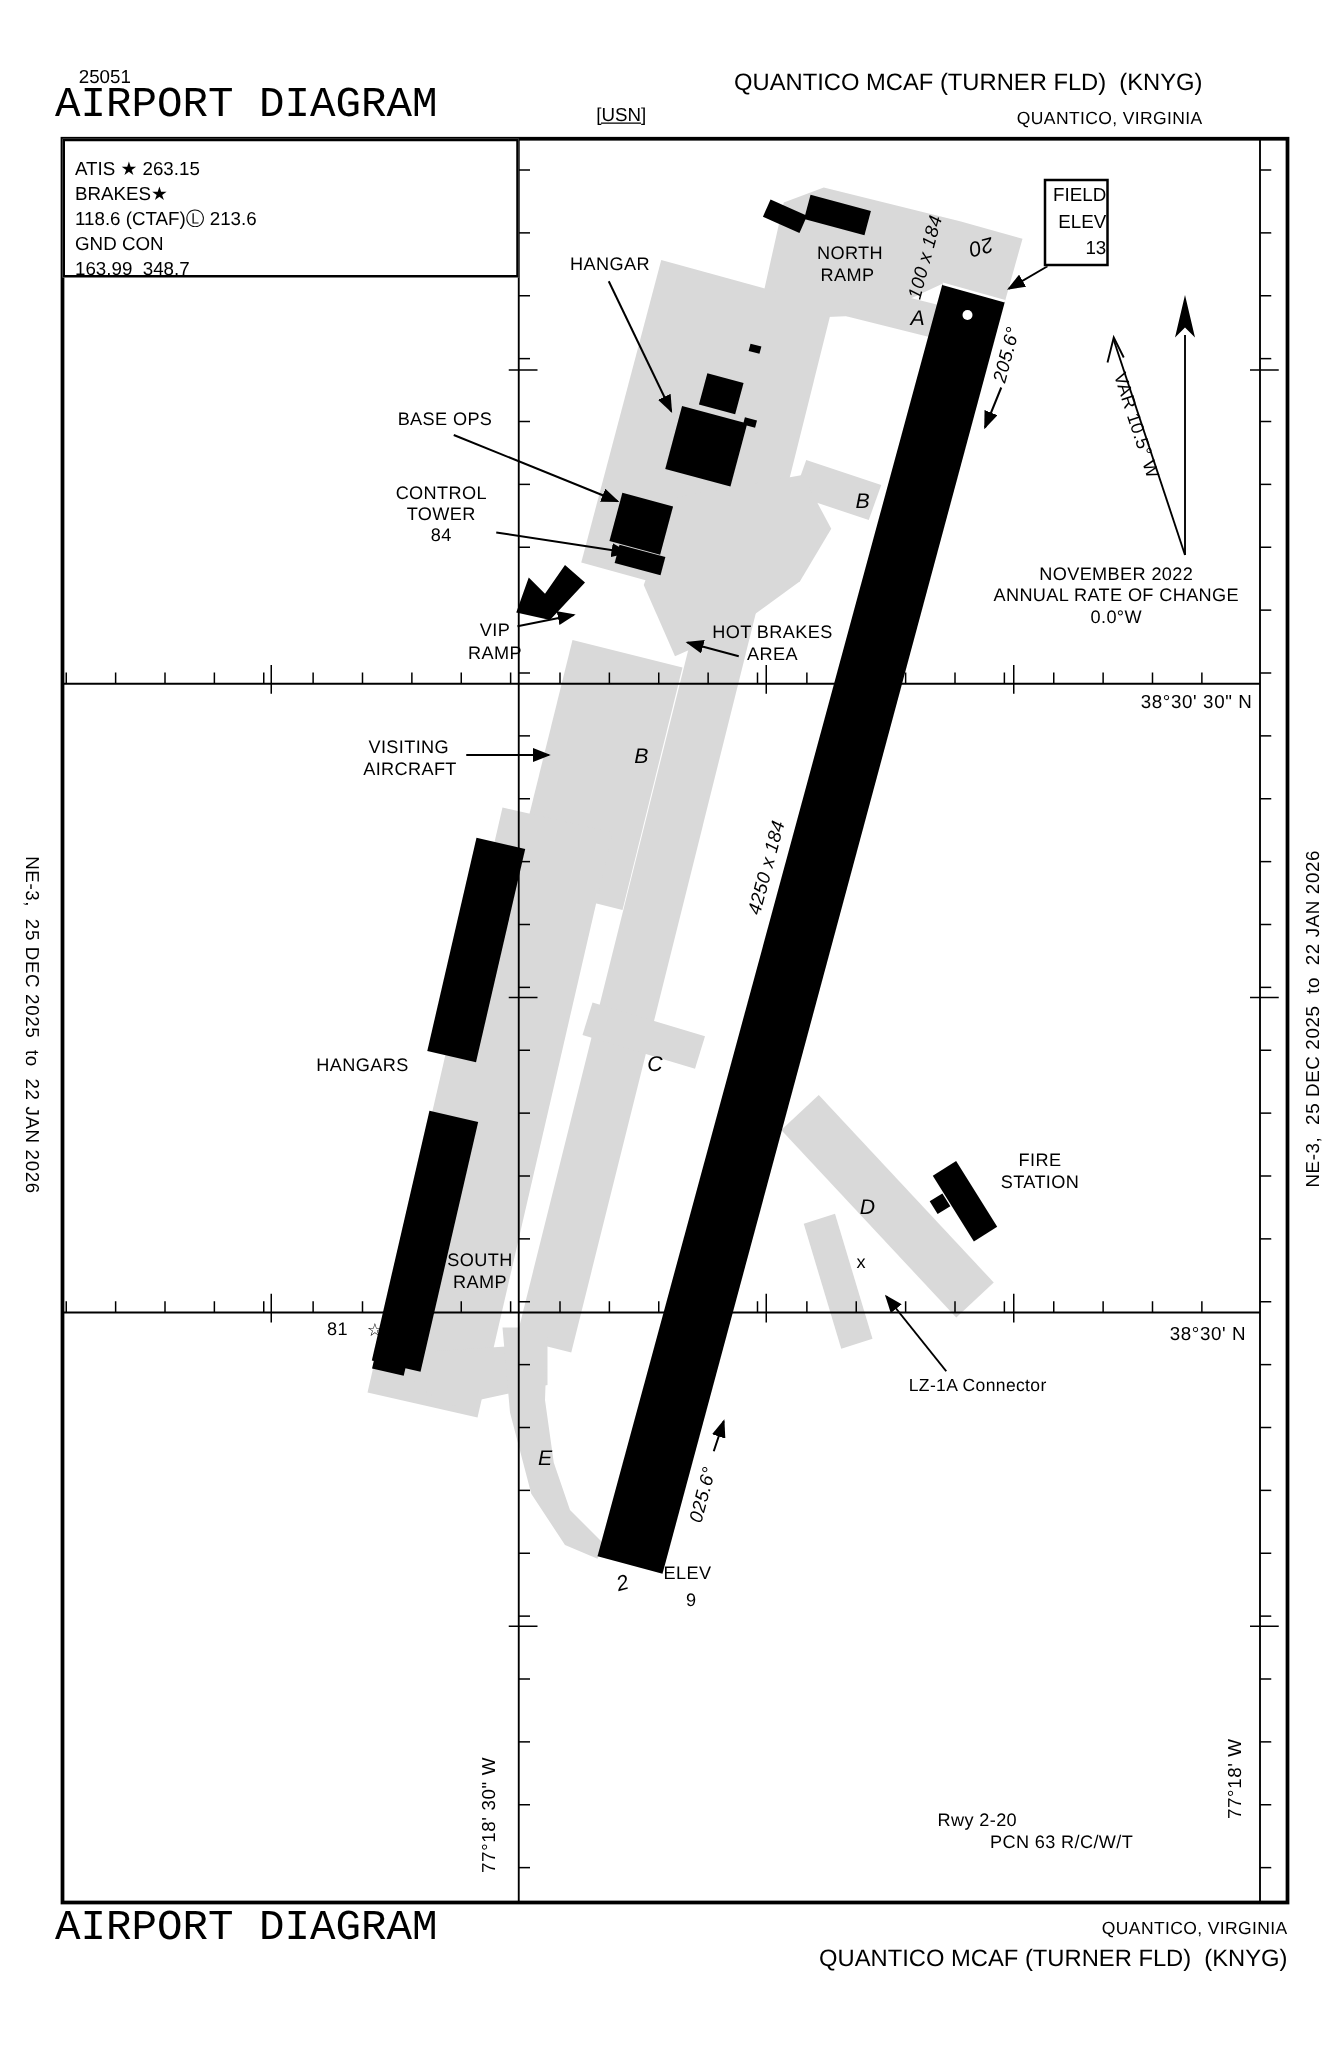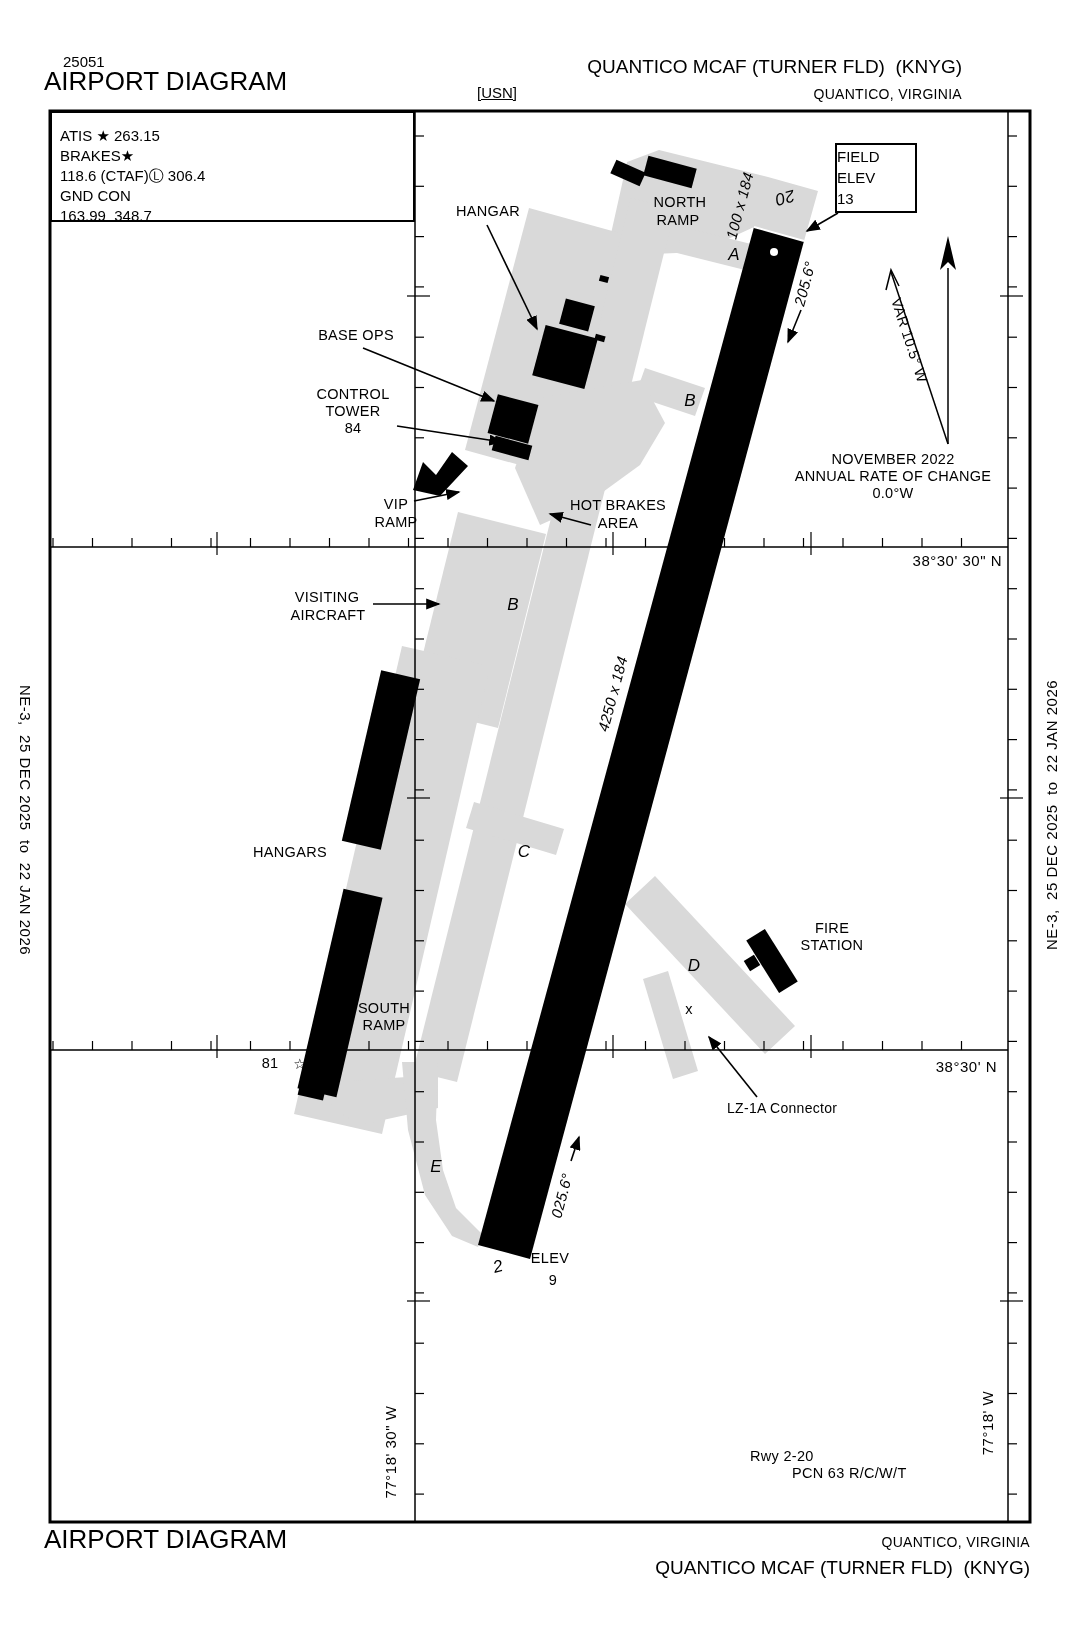--- a/index.html
+++ b/index.html
@@ -2,31 +2,31 @@
 <html><head>
 <meta charset="utf-8">
 <style>
   html,body{margin:0;padding:0;background:#fff;}
   #page{position:relative;width:1075px;height:1647px;background:#fff;overflow:hidden;
         font-family:"Liberation Sans",sans-serif;color:#000;}
   #mapsvg{position:absolute;left:0;top:0;}
   .abs{position:absolute;}
   .pre{white-space:pre;}
   .hdr-num{font-size:15px;}
-  .hdr-title{font-size:26px;letter-spacing:0px;}
+  .hdr-title{font-size:34px;letter-spacing:0px;font-family:Liberation Mono, monospace;}
   .hdr-usn{font-size:15px;}
   .hdr-right{text-align:right;}
   .hdr-airport{font-size:19px;white-space:pre;}
   .hdr-city{font-size:14px;margin-top:8px;letter-spacing:.3px;}
   .ftr-city{font-size:14px;letter-spacing:.3px;}
   .ftr-airport{font-size:19px;margin-top:7px;white-space:pre;}
   .commbox{left:50px;top:111px;width:365px;height:111px;border:2px solid #000;
            box-sizing:border-box;background:#fff;padding:13px 8px;font-size:15px;line-height:20px;}
-  .fieldbox{left:835px;top:143px;width:82px;height:70px;border:2px solid #000;
-            box-sizing:border-box;background:#fff;text-align:left;font-size:15px;line-height:21px;padding-top:1px;}
+  .fieldbox{left:835px;top:143px;width:52px;height:70px;border:2px solid #000;
+            box-sizing:border-box;background:#fff;text-align:right;font-size:15px;line-height:21px;padding-top:1px;}
   .edition{font-size:15px;white-space:pre;letter-spacing:.5px;}
   .ed-left{left:25px;top:820px;transform:translate(-50%,-50%) rotate(90deg);}
   .ed-right{left:1051px;top:815px;transform:translate(-50%,-50%) rotate(-90deg);}
   text{font-family:"Liberation Sans",sans-serif;fill:#000;font-size:14.5px;letter-spacing:.3px;}
   text.twy{font-style:italic;font-size:17px;letter-spacing:0;}
   text.rwynum{font-style:italic;font-size:17px;}
   text.dim{font-style:italic;font-size:15px;}
   text.coord{font-size:15px;letter-spacing:.5px;}
   text.small{font-size:14px;}
 </style>
@@ -278,21 +278,21 @@
   <div class="abs hdr-title" style="left:44px;top:66px;">AIRPORT DIAGRAM</div>
   <div class="abs hdr-usn" style="left:477px;top:84px;text-decoration:underline;">[USN]</div>
   <div class="abs hdr-right" style="right:113px;top:56px;">
     <div class="hdr-airport">QUANTICO MCAF (TURNER FLD)  (KNYG)</div>
     <div class="hdr-city">QUANTICO, VIRGINIA</div>
   </div>
 
   <div class="abs commbox">
     <div class="pre">ATIS ★ 263.15</div>
     <div class="pre">BRAKES★</div>
-    <div class="pre">118.6 (CTAF)Ⓛ 306.4</div>
+    <div class="pre">118.6 (CTAF)Ⓛ 213.6</div>
     <div class="pre">GND CON</div>
     <div class="pre">163.99  348.7</div>
   </div>
 
   <div class="abs fieldbox">
     <div>FIELD</div>
     <div>ELEV</div>
     <div>13</div>
   </div>
 

